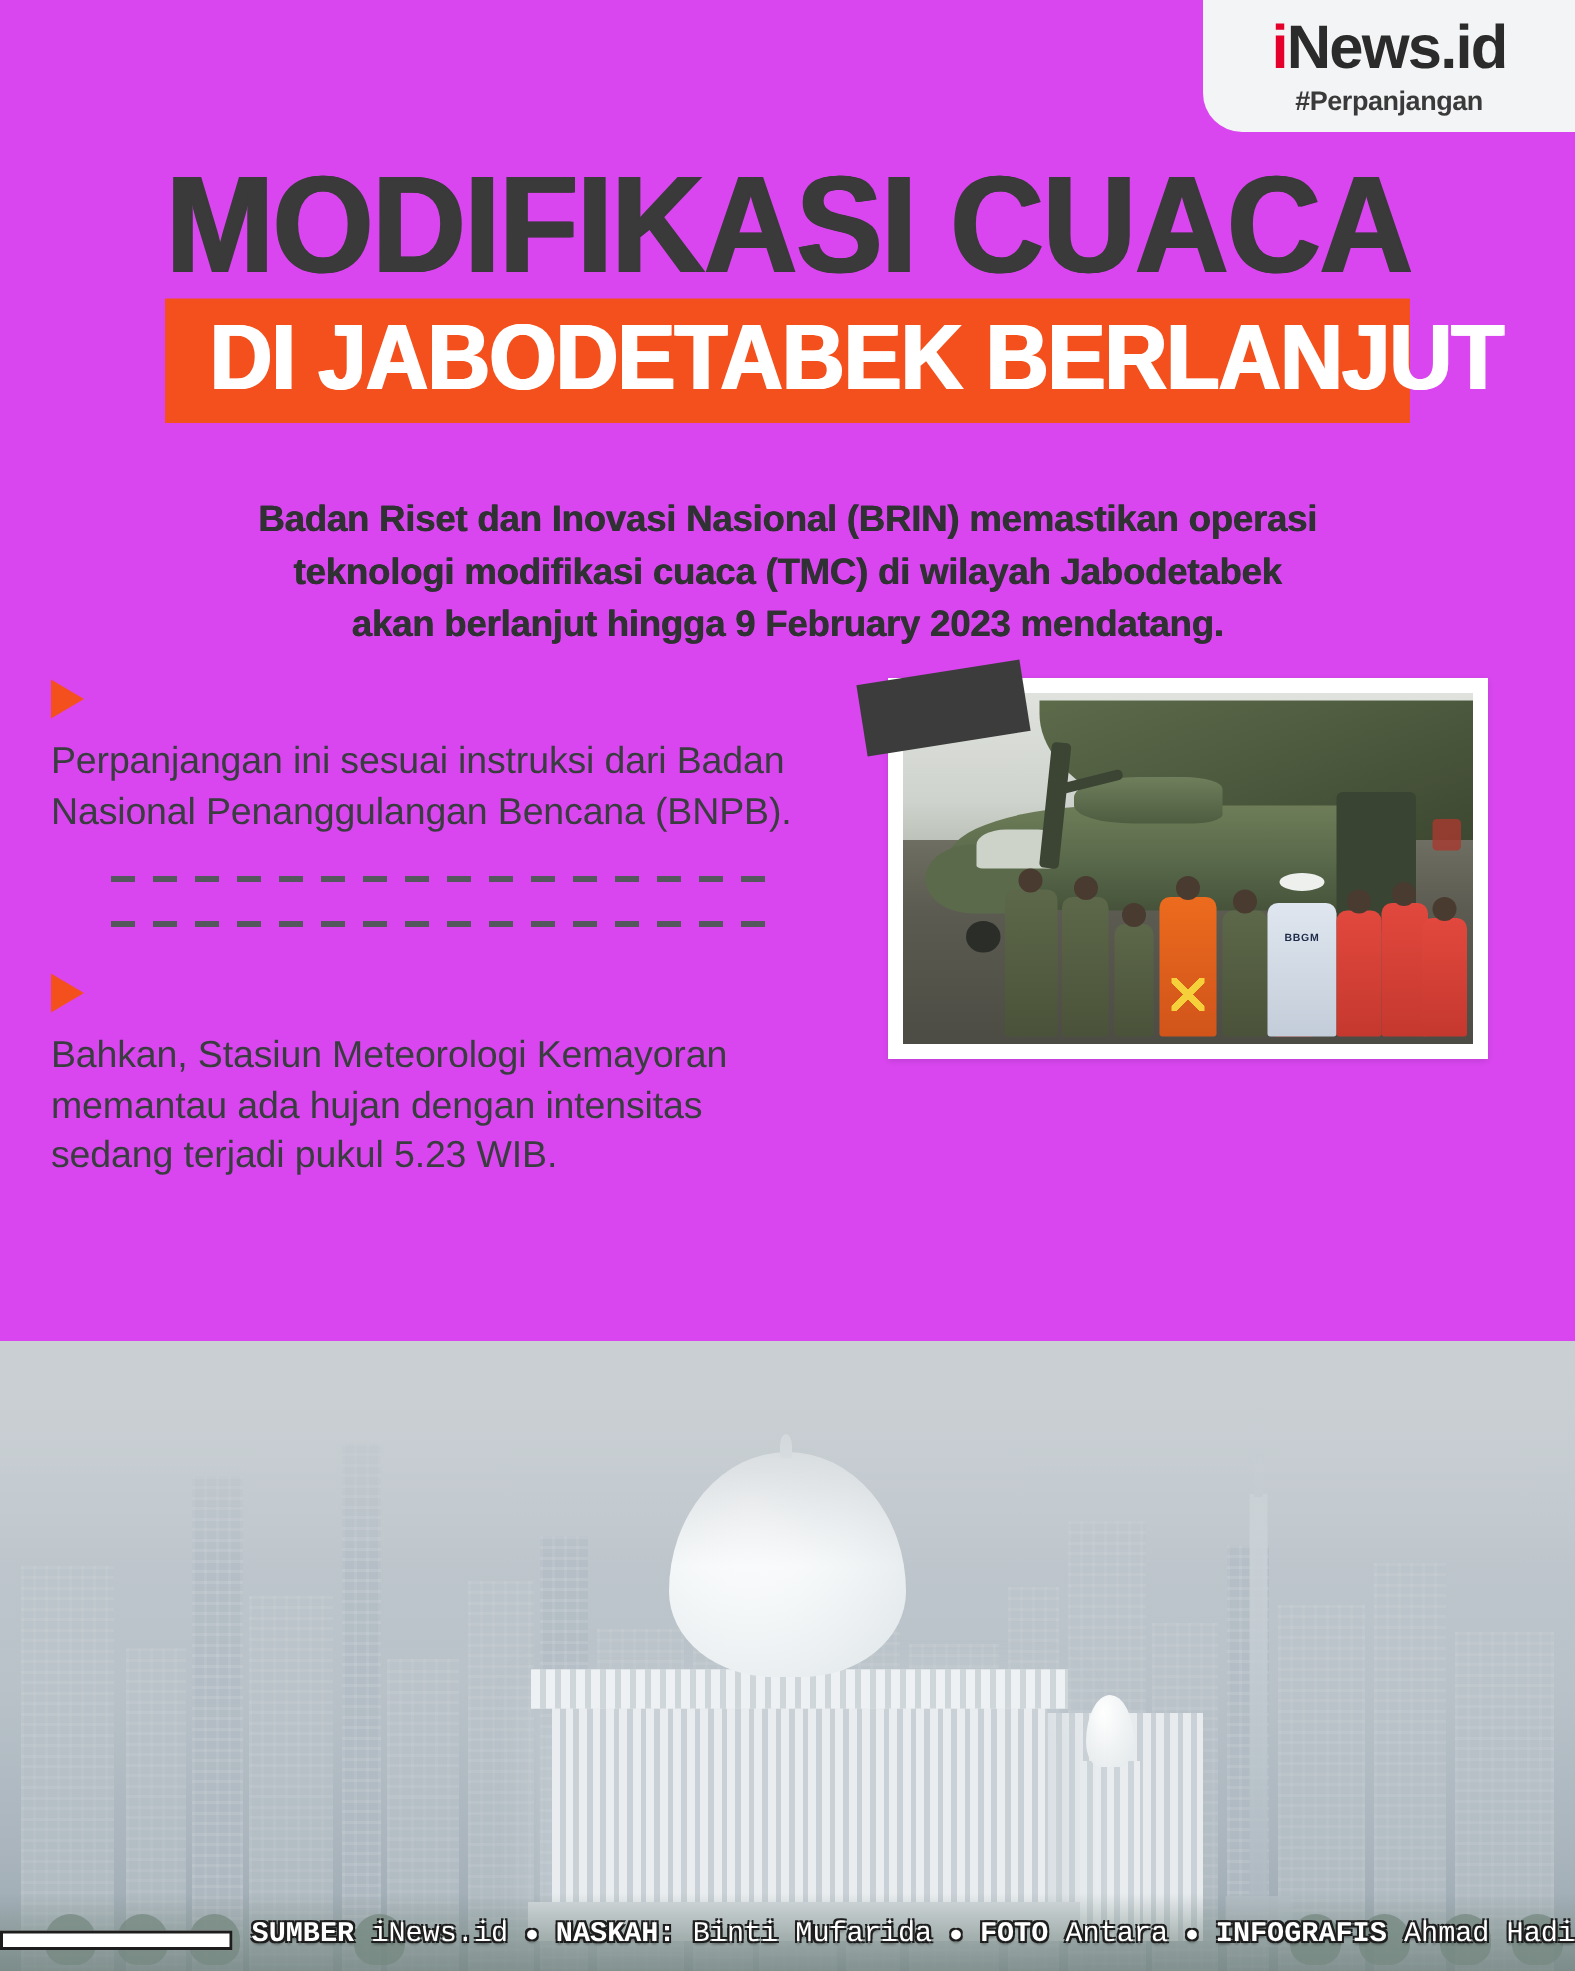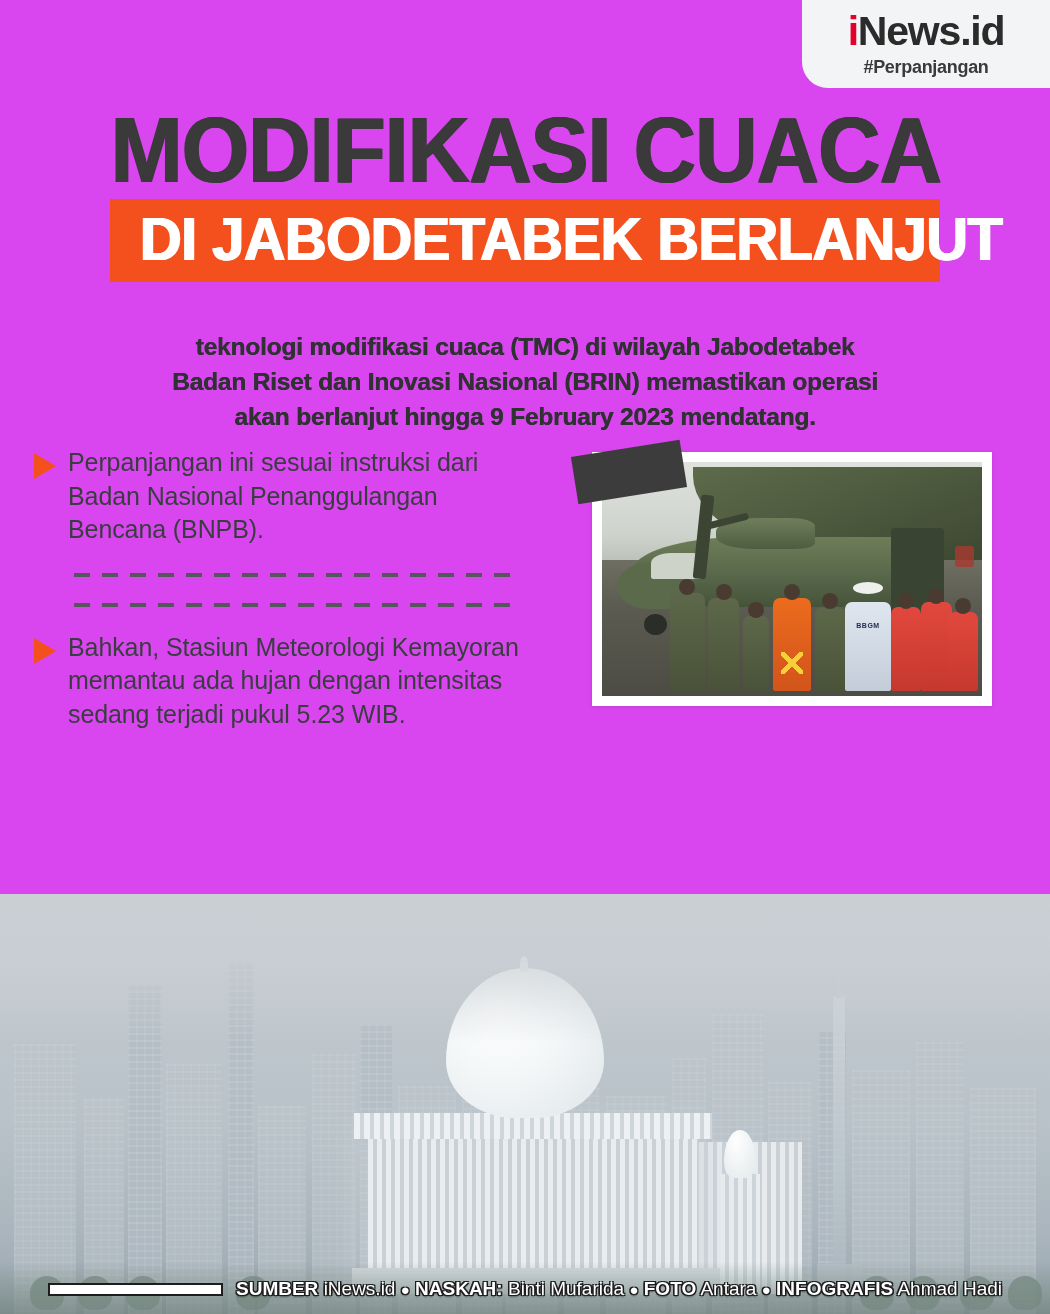--- a/index.html
+++ b/index.html
@@ -169,21 +169,21 @@
     text-shadow:.4px 0 0 #2f3133;
   }
 
   
   .col-left{
     position:absolute; left:34px; top:446px; width:500px; z-index:50;
   }
   .col-right-text{
     position:absolute; left:582px; top:746px; width:420px; z-index:50;
   }
-  .bullet{ display:flex; align-items:flex-start; gap:12px; }
+  .bullet{ display:flex; align-items:flex-start; gap:12px;flex-direction:column; }
   .tri{
     flex:0 0 auto; margin-top:7px;
     width:0; height:0;
     border-left:22px solid #f4501d;
     border-top:13px solid transparent;
     border-bottom:13px solid transparent;
   }
   .bullet-text{
     font-size:25px; line-height:1.34; color:#3a3d40;
     letter-spacing:-.1px;
@@ -289,22 +289,23 @@
     position:absolute; left:-18px; top:-4px;
     width:110px; height:48px;
     background:#3c3c3c;
     transform:rotate(-9deg);
     z-index:70;
   }
 
   
   .credits{
     position:absolute; left:0; right:0; bottom:14px;
-    display:flex; align-items:center; justify-content:center; gap:13px;
+    display:flex; align-items:flex-end; justify-content:center; gap:13px;
     z-index:80;
+    font-family:Liberation Mono, monospace;
   }
   .credit-rule{
     width:175px; height:13px;
     background:#ffffff;
     border:2px solid #1d1d1d;
   }
   .credit-text{
     font-size:19px; color:#ffffff; white-space:nowrap;
     text-shadow:
       -1.4px -1.4px 0 #1e1e1e, 1.4px -1.4px 0 #1e1e1e,
@@ -380,22 +381,22 @@
   </div>
 
   <div class="headline">
     <div class="headline-main">MODIFIKASI CUACA</div>
     <div class="headline-bar">
       <div class="headline-sub">DI JABODETABEK BERLANJUT</div>
     </div>
   </div>
 
   <div class="deck">
+    <div class="deck-line">Badan Riset dan Inovasi Nasional (BRIN) memastikan operasi</div>
     <div class="deck-line">teknologi modifikasi cuaca (TMC) di wilayah Jabodetabek</div>
-    <div class="deck-line">Badan Riset dan Inovasi Nasional (BRIN) memastikan operasi</div>
     <div class="deck-line">akan berlanjut hingga 9 February 2023 mendatang.</div>
   </div>
 
   <div class="col-left">
 
     <div class="bullet">
       <span class="tri"></span>
       <span class="bullet-text">Perpanjangan ini sesuai instruksi dari Badan Nasional Penanggulangan Bencana (BNPB).</span>
     </div>
 

